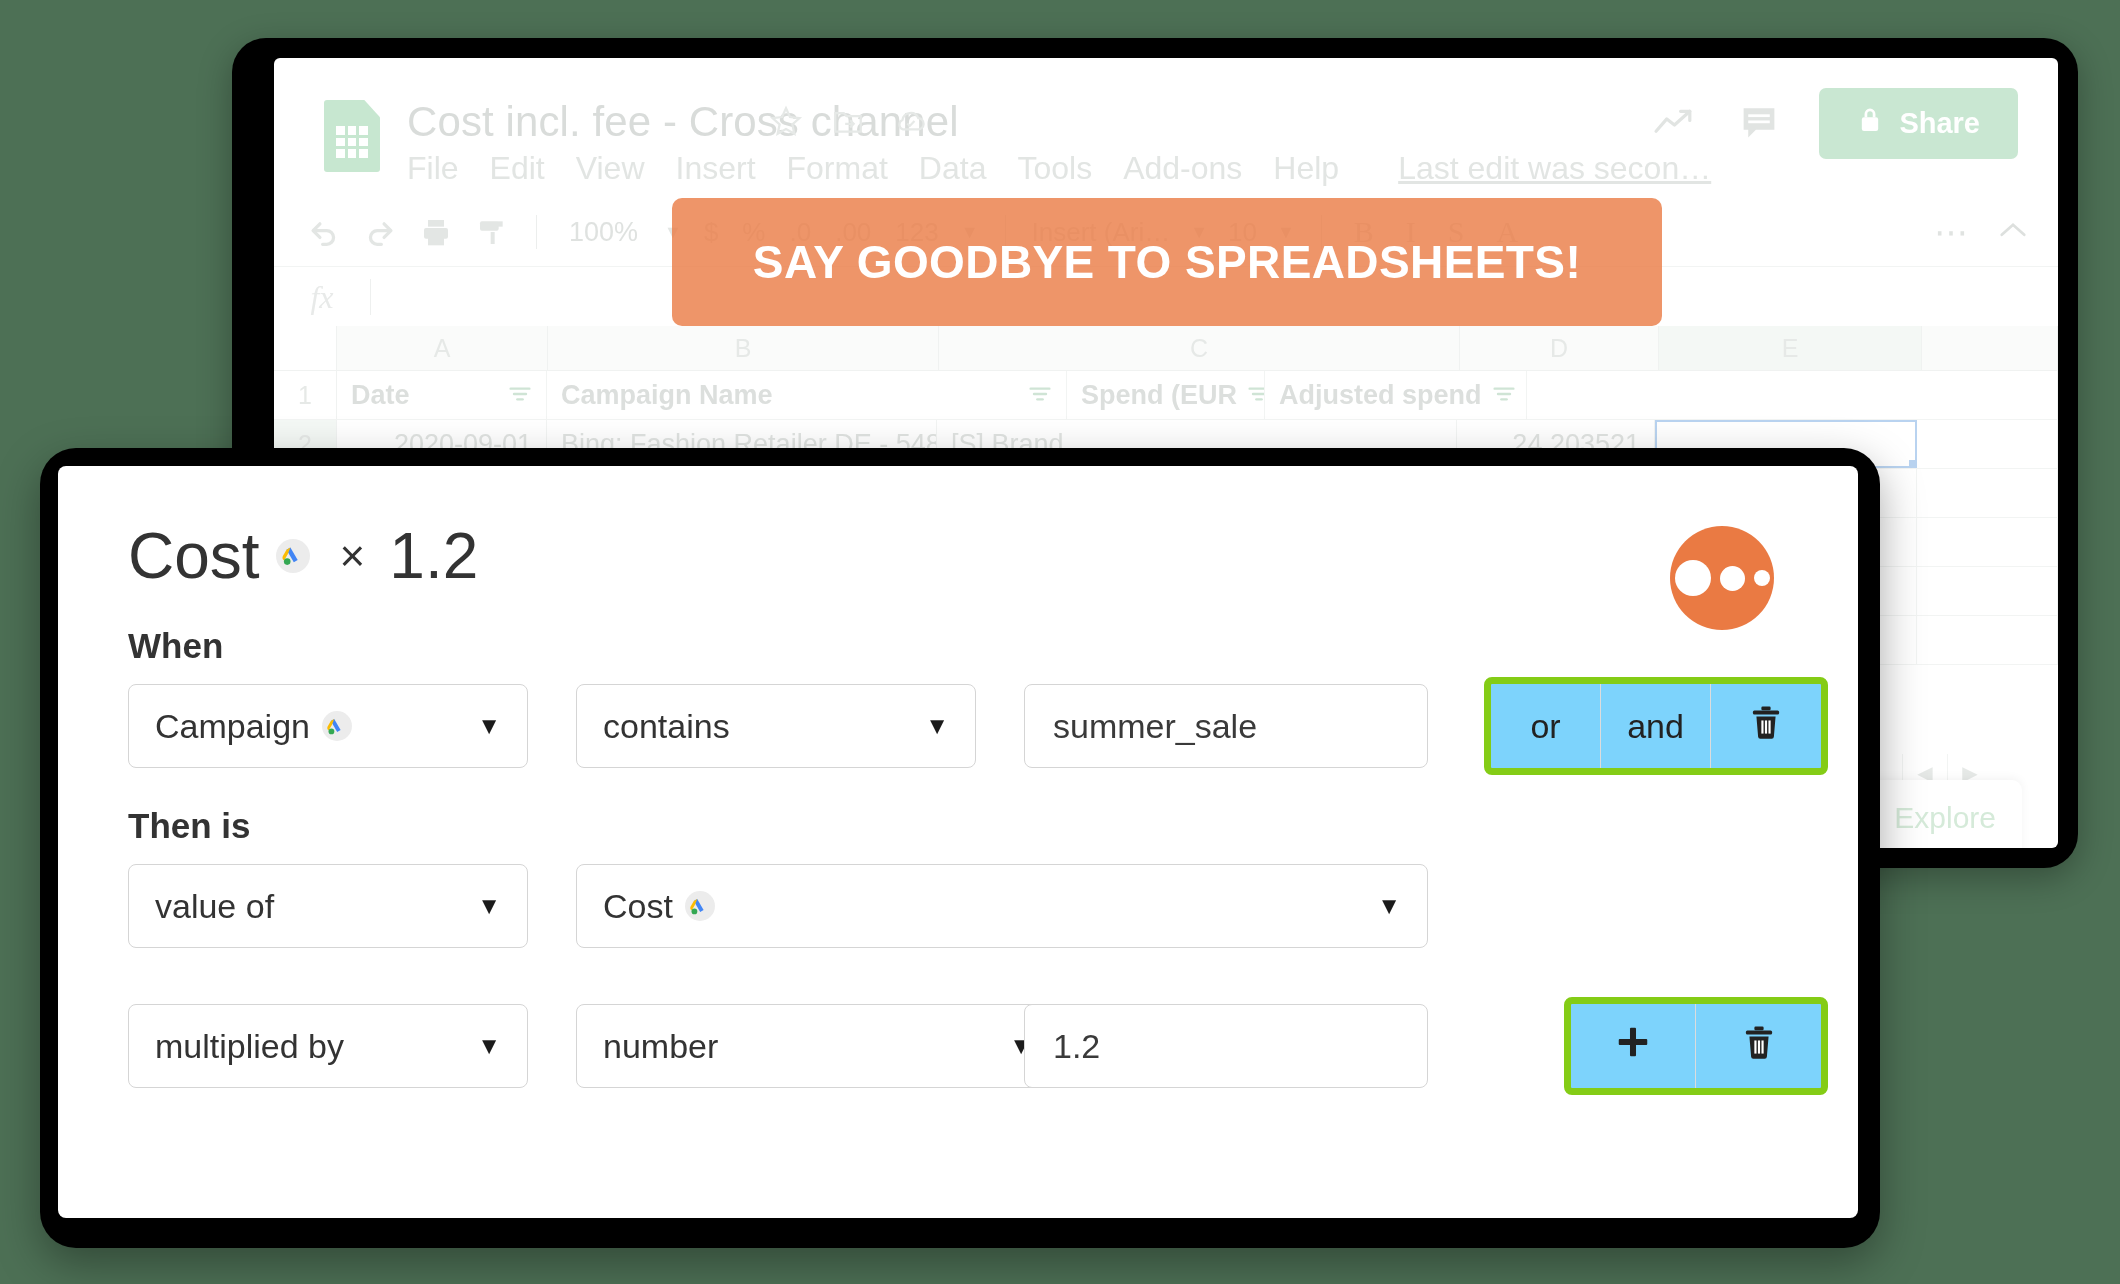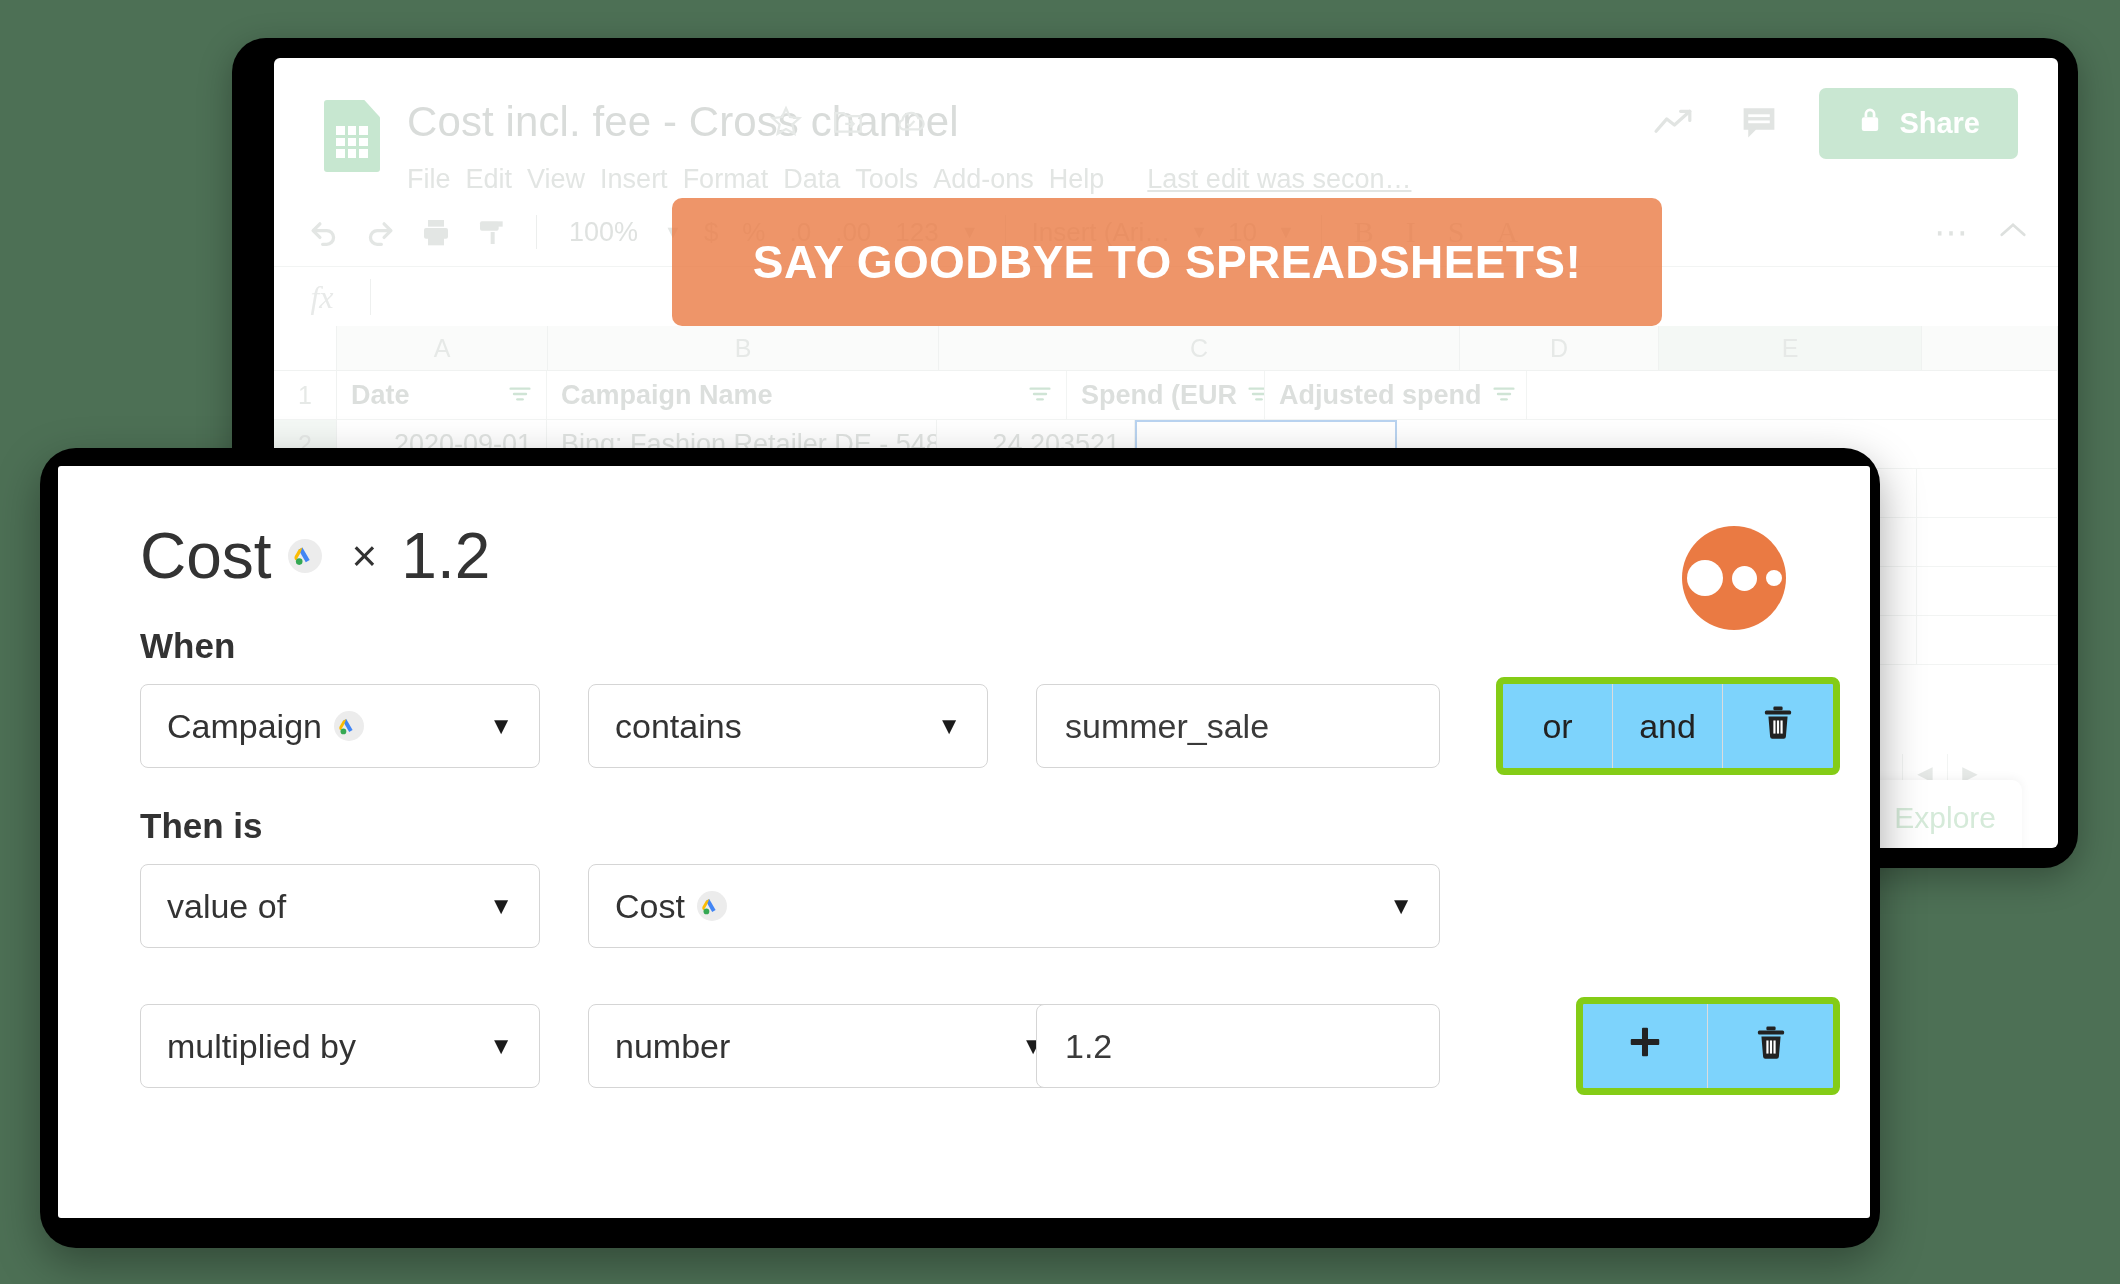--- a/index.html
+++ b/index.html
@@ -87,25 +87,25 @@
     left: 495px;
     top: 46px;
     display: flex;
     gap: 28px;
     align-items: center;
   }
   .gs-title-icons svg { display: block; }
   .gs-menubar {
     position: absolute;
     left: 133px;
-    top: 106px;
-    display: flex;
-    gap: 15px;
+    top: 92px;
+    display: flex;
+    gap: 31px;
     align-items: baseline;
-    font-size: 27px;
+    font-size: 32px;
     color: #e2e5e3;
     white-space: nowrap;
   }
   .gs-lastedit {
     margin-left: 28px;
     text-decoration: underline;
     color: #e2e5e3;
   }
   .gs-top-right {
     position: absolute;
@@ -367,23 +367,22 @@
     box-shadow: 0 16px 44px rgba(0,0,0,0.34);
     z-index: 60;
   }
   #modal {
     position: absolute;
     left: 18px;
     top: 18px;
     width: 1800px;
     height: 752px;
     background: #ffffff;
-    border-radius: 3px;
+    border-radius: 8px;
     overflow: hidden;
-    padding-left: 12px;
   }
   .modal-pad {
     padding: 58px 70px 0 70px;
   }
   .modal-title {
     display: flex;
     align-items: center;
     gap: 16px;
     font-size: 64px;
     color: #333333;
@@ -682,20 +681,21 @@
             </svg>
           </span>
         </div>
         <div class="cell" style="flex:1"></div>
       </div>
 
       <div class="grid-row">
         <div class="row-head sel">2</div>
         <div class="cell num" style="width:210px">2020-09-01</div>
         <div class="cell" style="width:390px">Bing: Fashion Retailer DE - 5489039</div>
+        <div class="cell" style="width:520px">[S] Brand</div>
         <div class="cell num" style="width:198px">24.203521</div>
         <div class="cell selected" style="width:262px"></div>
         <div class="cell" style="flex:1"></div>
       </div>
 
       <div class="grid-row">
         <div class="row-head">3</div>
         <div class="cell num" style="width:210px">2020-09-01</div>
         <div class="cell" style="width:390px">Bing: Fashion Retailer DE - 5489039</div>
         <div class="cell" style="width:520px">[S] Product category : Accessories - DSA</div>

